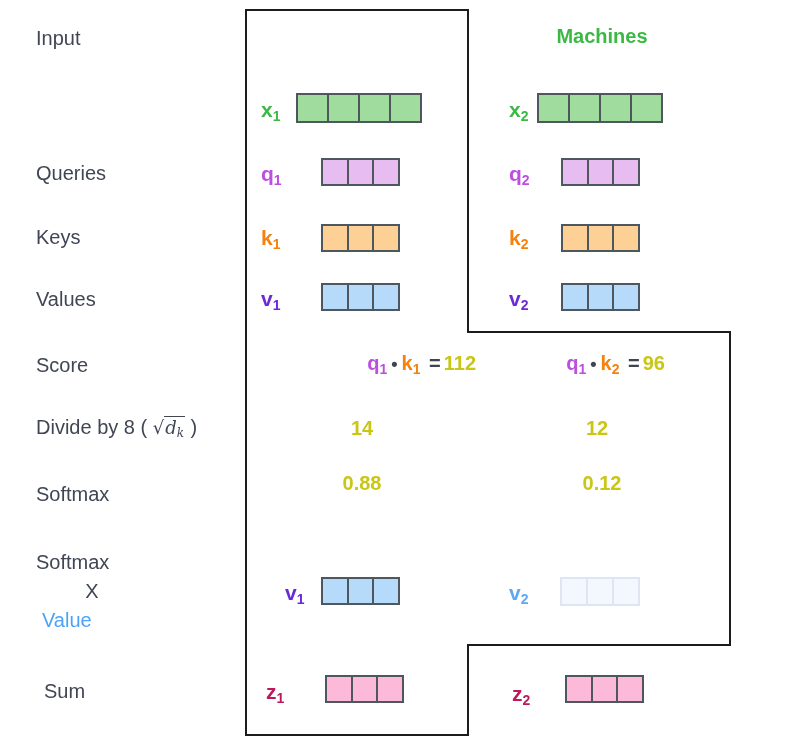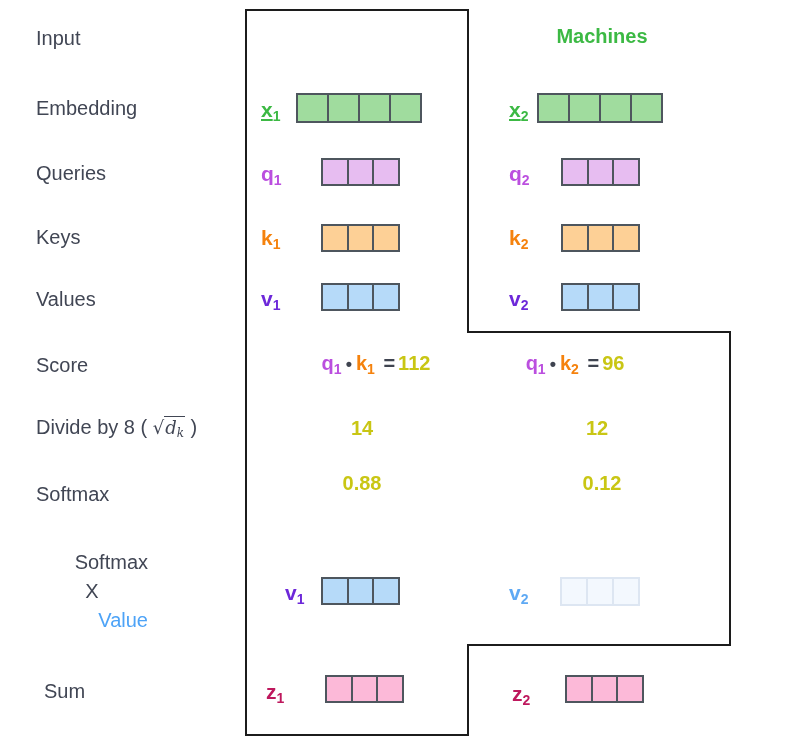--- a/index.html
+++ b/index.html
@@ -1,61 +1,60 @@
 <!DOCTYPE html>
 <html><head>
 <meta charset="utf-8">
 <style>
   html,body{margin:0;padding:0;background:#ffffff;}
   .canvas{position:relative;width:786px;height:747px;background:#ffffff;overflow:hidden;
           font-family:"Liberation Sans",sans-serif;}
   .abs{position:absolute;}
   .outline{position:absolute;left:0;top:0;}
-  .rowlabel{color:#414654;font-size:20px;line-height:26px;white-space:nowrap;text-align:right;}
+  .rowlabel{color:#414654;font-size:20px;line-height:26px;white-space:nowrap;}
   .hdr{font-size:20px;font-weight:bold;color:#3cb944;text-align:center;white-space:nowrap;}
   .vlabel{font-size:21px;font-weight:bold;line-height:24px;white-space:nowrap;}
   .vlabel sub,.score sub{font-size:14px;vertical-align:-4px;font-weight:bold;}
-  .green{color:#3cb944;text-decoration:underline;}
+  .green{color:#3cb944;}
   .purple{color:#bb4fdf;}
   .orange{color:#f5820d;}
   .blue{color:#6d28d9;}
   .blue-faded{color:#5ea9f4;}
   .pink{color:#be185d;}
   .value-blue{color:#4da3f7;}
   .vec{display:flex;box-sizing:border-box;border:2px solid #4e565e;background:#fff;}
   .vec .cell{flex:1;}
   .vec .cell + .cell{border-left:2px solid #4e565e;}
   .vec.green-v .cell{background:#a0dc9e;}
   .vec.purple-v .cell{background:#e7bdf1;}
   .vec.orange-v .cell{background:#fdd096;}
   .vec.blue-v .cell{background:#b6daf9;}
   .vec.pink-v .cell{background:#fcb9d8;}
   .vec.faded{border-color:#dde6f2;}
   .vec.faded .cell{background:#f3f8fe;}
   .vec.faded .cell + .cell{border-left-color:#dde6f2;}
-  .score{font-size:20px;font-weight:bold;text-align:center;white-space:nowrap;}
+  .score{font-size:20px;font-weight:bold;text-align:right;white-space:nowrap;}
   .score .dot{color:#3f4450;font-size:18px;padding:0 4px;}
   .score .eq{color:#3f4450;padding:0 3px;}
   .olive{color:#c9c614;}
   .num{font-size:20px;font-weight:bold;color:#c9c614;text-align:center;}
   .sqrt{font-family:"DejaVu Serif",serif;font-style:italic;font-size:18px;color:#414654;}
   .sqrt .radicand{border-top:1.5px solid #414654;padding:0 1px;}
   .sqrt sub{font-size:12px;vertical-align:-3px;}
 </style>
 </head>
 <body>
 
 <div class="canvas">
 
   <svg class="outline" width="786" height="747" viewBox="0 0 786 747">
     <polygon points="246,10 468,10 468,332 730,332 730,645 468,645 468,735 246,735" fill="none" stroke="#1c1c1c" stroke-width="2"></polygon>
   </svg>
 
   <div class="abs rowlabel" style="left:36px;top:25px">Input</div>
-  <div class="abs rowlabel" style="left:36px;top:95px">Embedding</div>
   <div class="abs rowlabel" style="left:36px;top:160px">Queries</div>
   <div class="abs rowlabel" style="left:36px;top:224px">Keys</div>
   <div class="abs rowlabel" style="left:36px;top:286px">Values</div>
   <div class="abs rowlabel" style="left:36px;top:352px">Score</div>
 
   <div class="abs rowlabel" style="left:36px;top:414px">
     <span>Divide by 8 (</span>
     <span class="sqrt"><span>√</span><span class="radicand"><span>d</span><sub>k</sub></span></span>
     <span>)</span>
   </div>

